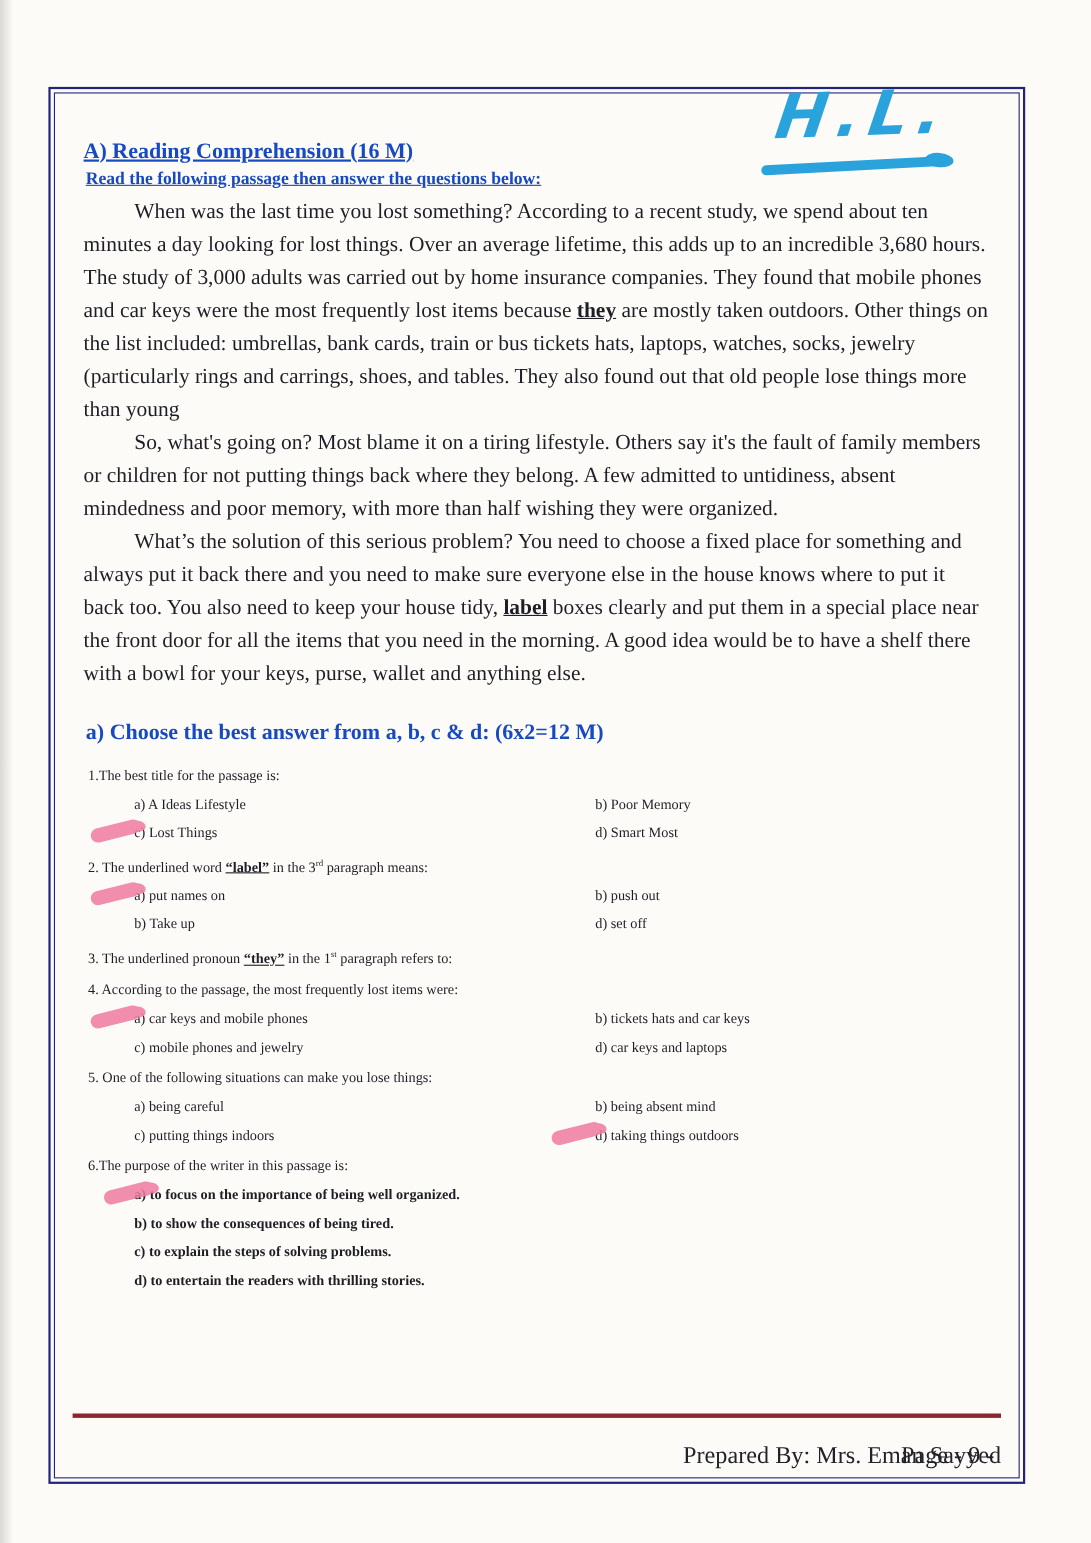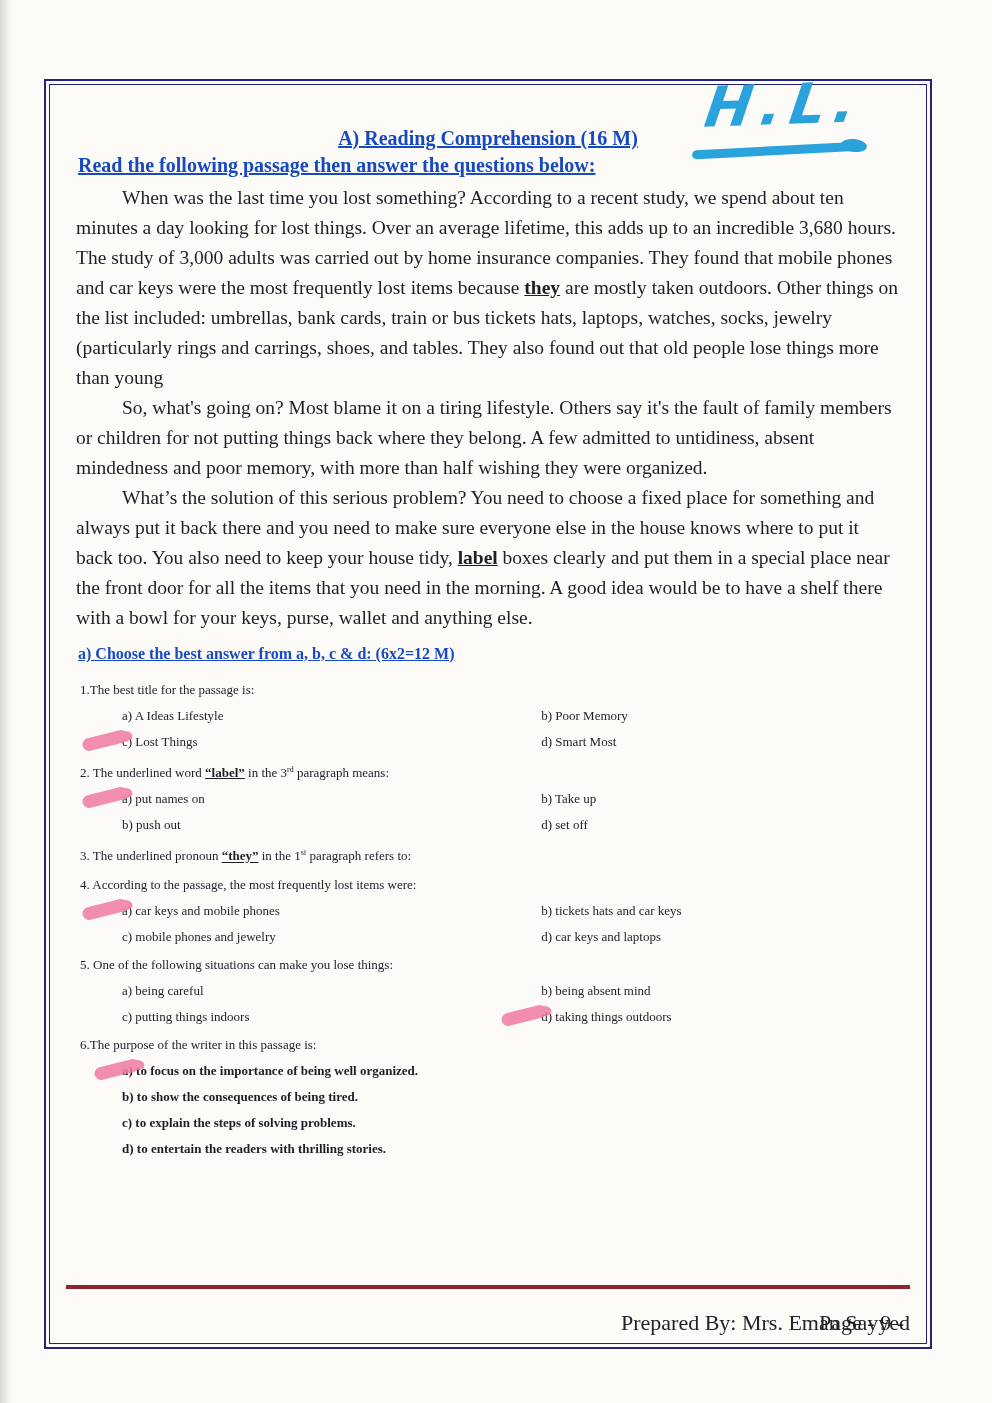--- a/index.html
+++ b/index.html
@@ -14,30 +14,30 @@
   body{background:#ffffff;font-family:"Liberation Serif","DejaVu Serif",serif;}
   .page{position:relative;width:992px;height:1403px;background:#fcfbf8;overflow:hidden;}
   .page::before{content:"";position:absolute;left:0;top:0;bottom:0;width:12px;
     background:linear-gradient(90deg,rgba(0,0,0,.14),rgba(0,0,0,0));pointer-events:none;}
   
   .frame{position:absolute;left:44px;top:79px;width:888px;height:1270px;
     border:2px solid var(--frame-navy);padding:3px;background:transparent;}
   .frame-inner{position:relative;width:100%;height:100%;border:1.5px solid var(--frame-navy);}
   .content{padding:20px 26px 0 26px;color:var(--ink);}
   
-  .title{font-size:20px;font-weight:bold;color:var(--accent-blue);text-align:center;
+  .title{font-size:20px;font-weight:bold;color:var(--accent-blue);text-align:left;
     text-decoration:underline;margin:22px 0 4px 0;}
-  .instruction{font-size:20px;font-weight:bold;color:var(--accent-blue);
+  .instruction{font-size:16px;font-weight:bold;color:var(--accent-blue);
     text-decoration:underline;margin:2px 0 6px 2px;}
   
   .para{font-size:19.5px;line-height:30px;text-align:left;text-indent:46px;color:var(--ink);}
   .kw{font-weight:bold;text-decoration:underline;}
   
-  .section-heading{font-size:16px;font-weight:bold;color:var(--accent-blue);
-    text-decoration:underline;margin:12px 0 14px 2px;}
+  .section-heading{font-size:20px;font-weight:bold;color:var(--accent-blue);
+    margin:27px 0 14px 2px;}
   
   .questions{font-size:13px;line-height:26px;}
   .question{margin:0 0 2px 0;}
   .stem{margin-left:4px;}
   .stem sup{font-size:0.62em;}
   .opts{display:grid;grid-template-columns:55% 45%;}
   .opt{position:relative;padding-left:46px;}
   .opts .opt:nth-child(even){padding-left:12px;}
   .opts-full .opt{padding-left:46px;font-weight:bold;}
   .opt-text{display:inline;}
@@ -95,22 +95,22 @@
               <div class="opt"><span class="opt-text">b) Poor Memory</span></div>
               <div class="opt"><span class="mark"></span><span class="opt-text">c) Lost Things</span></div>
               <div class="opt"><span class="opt-text">d) Smart Most</span></div>
             </div>
           </div>
 
           <div class="question">
             <div class="stem"><span>2. The underlined word </span><span class="kw">“label”</span><span> in the 3</span><sup>rd</sup><span> paragraph means:</span></div>
             <div class="opts">
               <div class="opt"><span class="mark"></span><span class="opt-text">a) put names on</span></div>
+              <div class="opt"><span class="opt-text">b) push out</span></div>
               <div class="opt"><span class="opt-text">b) Take up</span></div>
-              <div class="opt"><span class="opt-text">b) push out</span></div>
               <div class="opt"><span class="opt-text">d) set off</span></div>
             </div>
           </div>
 
           <div class="question">
             <div class="stem"><span>3. The underlined pronoun </span><span class="kw">“they”</span><span> in the 1</span><sup>st</sup><span> paragraph refers to:</span></div>
           </div>
 
           <div class="question">
             <div class="stem">4. According to the passage, the most frequently lost items were:</div>

